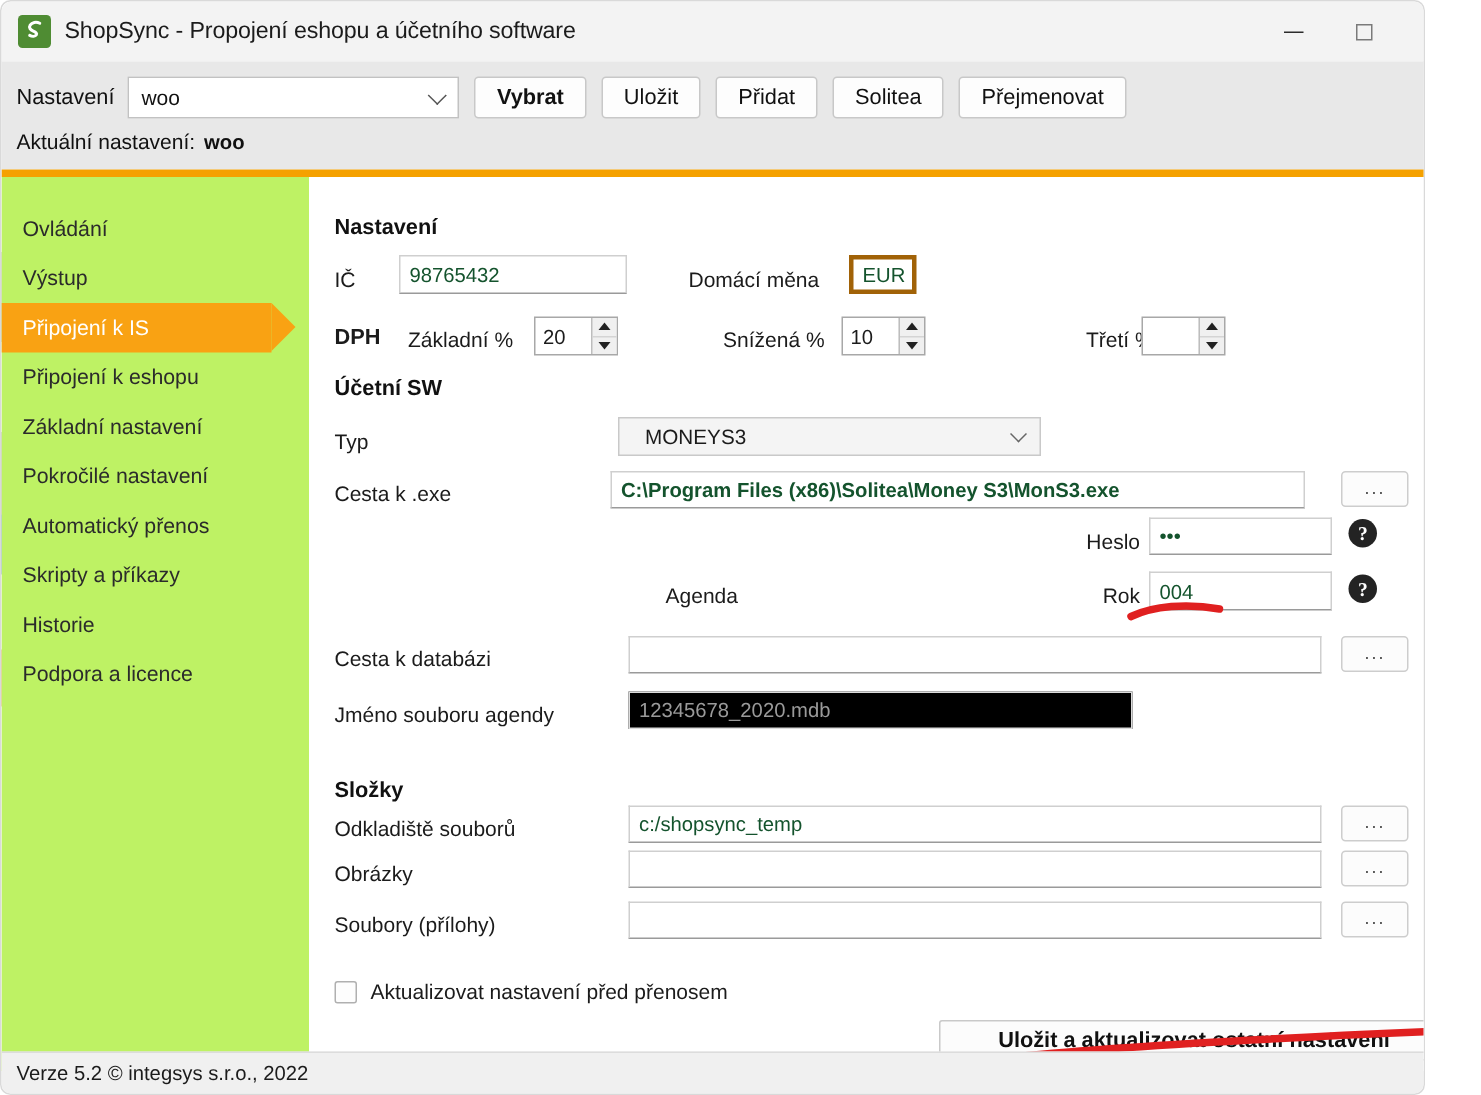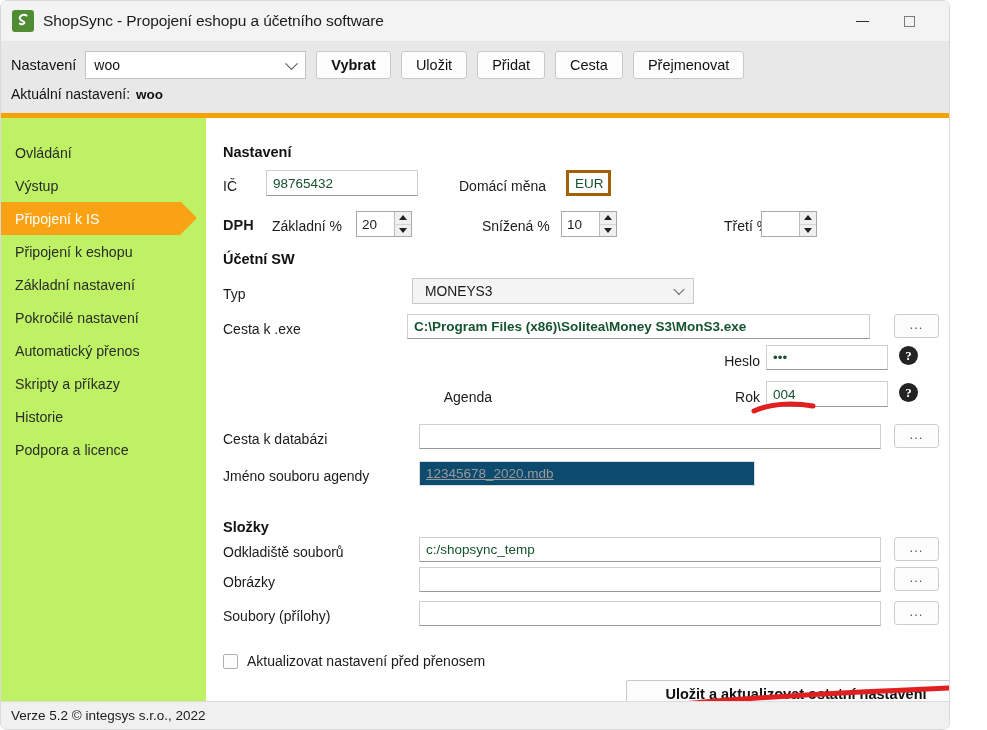--- a/index.html
+++ b/index.html
@@ -149,33 +149,32 @@
     position: absolute;
     background: #ffffff;
     border: 1px solid #cfcfcf;
     border-bottom: 1px solid #9a9a9a;
     font-size: 13.5px; color: #14532d;
     display: flex; align-items: center;
     padding-left: 6px;
     overflow: hidden; white-space: nowrap;
   }
   .txt.disabled {
-    background: #0c4a6e; border: 1px solid #dcdcdc;
+    background: #000000; border: 1px solid #dcdcdc;
     color: #9a9a9a;
-    text-decoration: underline;
   }
   .txt.boxed { border: 3px solid #a16207; text-align: center; }
 
   .selbox {
     position: absolute;
     background: #f4f4f4;
     border: 1px solid #c9c9c9;
     font-size: 13.8px; color: #1b1b1b;
     display: flex; align-items: center;
-    padding-left: 12px; position: absolute;
+    padding-left: 17px; position: absolute;
   }
   .selbox .chev {
     position: absolute; right: 10px; top: 50%;
     width: 8px; height: 8px;
     border-right: 1.3px solid #666; border-bottom: 1.3px solid #666;
     transform: translateY(-70%) rotate(45deg);
   }
 
   .spin {
     position: absolute;
@@ -301,21 +300,21 @@
   <div class="header">
     <div class="hdr-row1">
       <span class="hdr-label">Nastavení</span>
       <div class="combo">
         <span>woo</span>
         <span class="chev"></span>
       </div>
       <div class="tb-btn primary">Vybrat</div>
       <div class="tb-btn">Uložit</div>
       <div class="tb-btn">Přidat</div>
-      <div class="tb-btn">Cesta</div>
+      <div class="tb-btn">Solitea</div>
       <div class="tb-btn">Přejmenovat</div>
     </div>
     <div class="hdr-row2">
       <span>Aktuální nastavení:</span><b>woo</b>
     </div>
   </div>
   <div class="orange-rule"></div>
 
   <div class="edge-strip">
     <i style="height:50px;background:#ffffff"></i>

